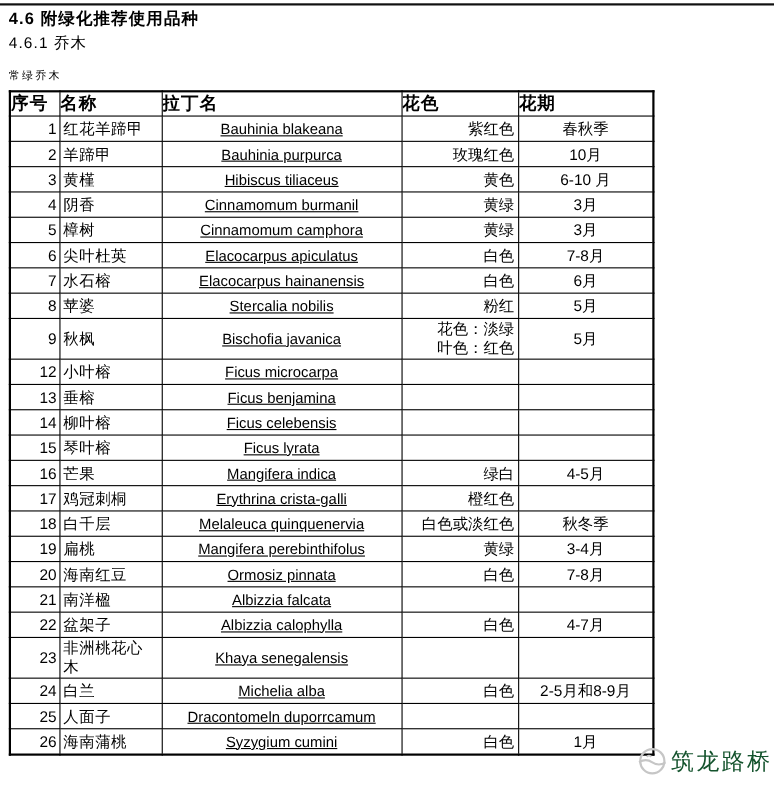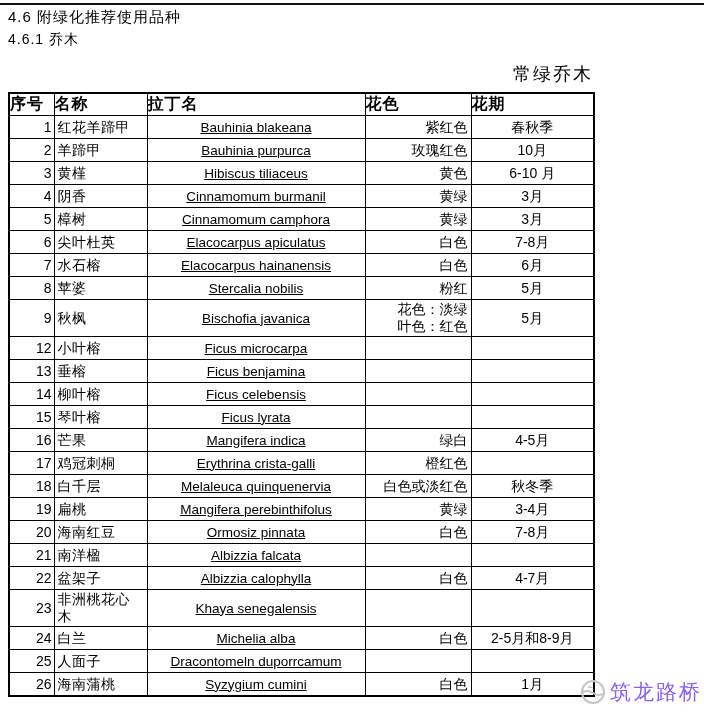--- a/index.html
+++ b/index.html
@@ -3,38 +3,38 @@
 <meta charset="utf-8">
 <style>
   html,body{margin:0;padding:0;}
   body{
     width:704px;height:718px;background:#ffffff;color:#000;
     font-family:"Liberation Sans","DejaVu Sans",sans-serif;
     position:relative;overflow:hidden;
   }
   .top-rule{position:absolute;top:3px;left:0;width:704px;height:2px;background:#111;}
   .page{padding-top:8px;}
-  .section-heading{font-size:15px;font-weight:normal;margin:0 0 4px 8px;letter-spacing:1px;}
+  .section-heading{font-size:15px;font-weight:bold;margin:0 0 4px 8px;letter-spacing:1px;}
   .subsection-heading{font-size:14px;font-weight:normal;margin:0 0 0 8px;letter-spacing:1px;}
-  .table-title{width:585px;margin:13px 0 6px 8px;text-align:right;font-size:18px;letter-spacing:2px;}
+  .table-title{width:585px;margin:13px 0 6px 8px;text-align:left;font-size:10px;letter-spacing:2px;}
   table.tree-table{
     border-collapse:collapse;table-layout:fixed;width:585px;margin-left:8px;
     border:2px solid #000;
   }
   .tree-table th,.tree-table td{border:1px solid #000;overflow:hidden;}
   .tree-table thead th{font-size:16px;font-weight:bold;height:21px;text-align:left;padding:0;letter-spacing:1px;}
   .tree-table td{font-size:14px;height:20px;line-height:17px;padding:1px 3px;}
   .tree-table td.cell-no{text-align:right;padding-right:2px;}
   .tree-table td.cell-name{text-align:left;white-space:pre-line;letter-spacing:0.5px;}
   .tree-table td.cell-latin{text-align:center;font-size:13.5px;text-decoration:underline;}
   .tree-table td.cell-color{text-align:right;white-space:pre-line;}
   .tree-table td.cell-period{text-align:center;}
   .watermark{
     position:absolute;right:2px;bottom:12px;display:flex;align-items:center;gap:3px;
-    color:#8b5cf6;font-size:21px;letter-spacing:2px;
+    color:#14532d;font-size:21px;letter-spacing:2px;
   }
   .watermark svg{display:block;}
 </style>
 </head>
 <body>
 
 <div class="page">
   <div class="top-rule"></div>
 
   <div class="section-heading">4.6 附绿化推荐使用品种</div>

